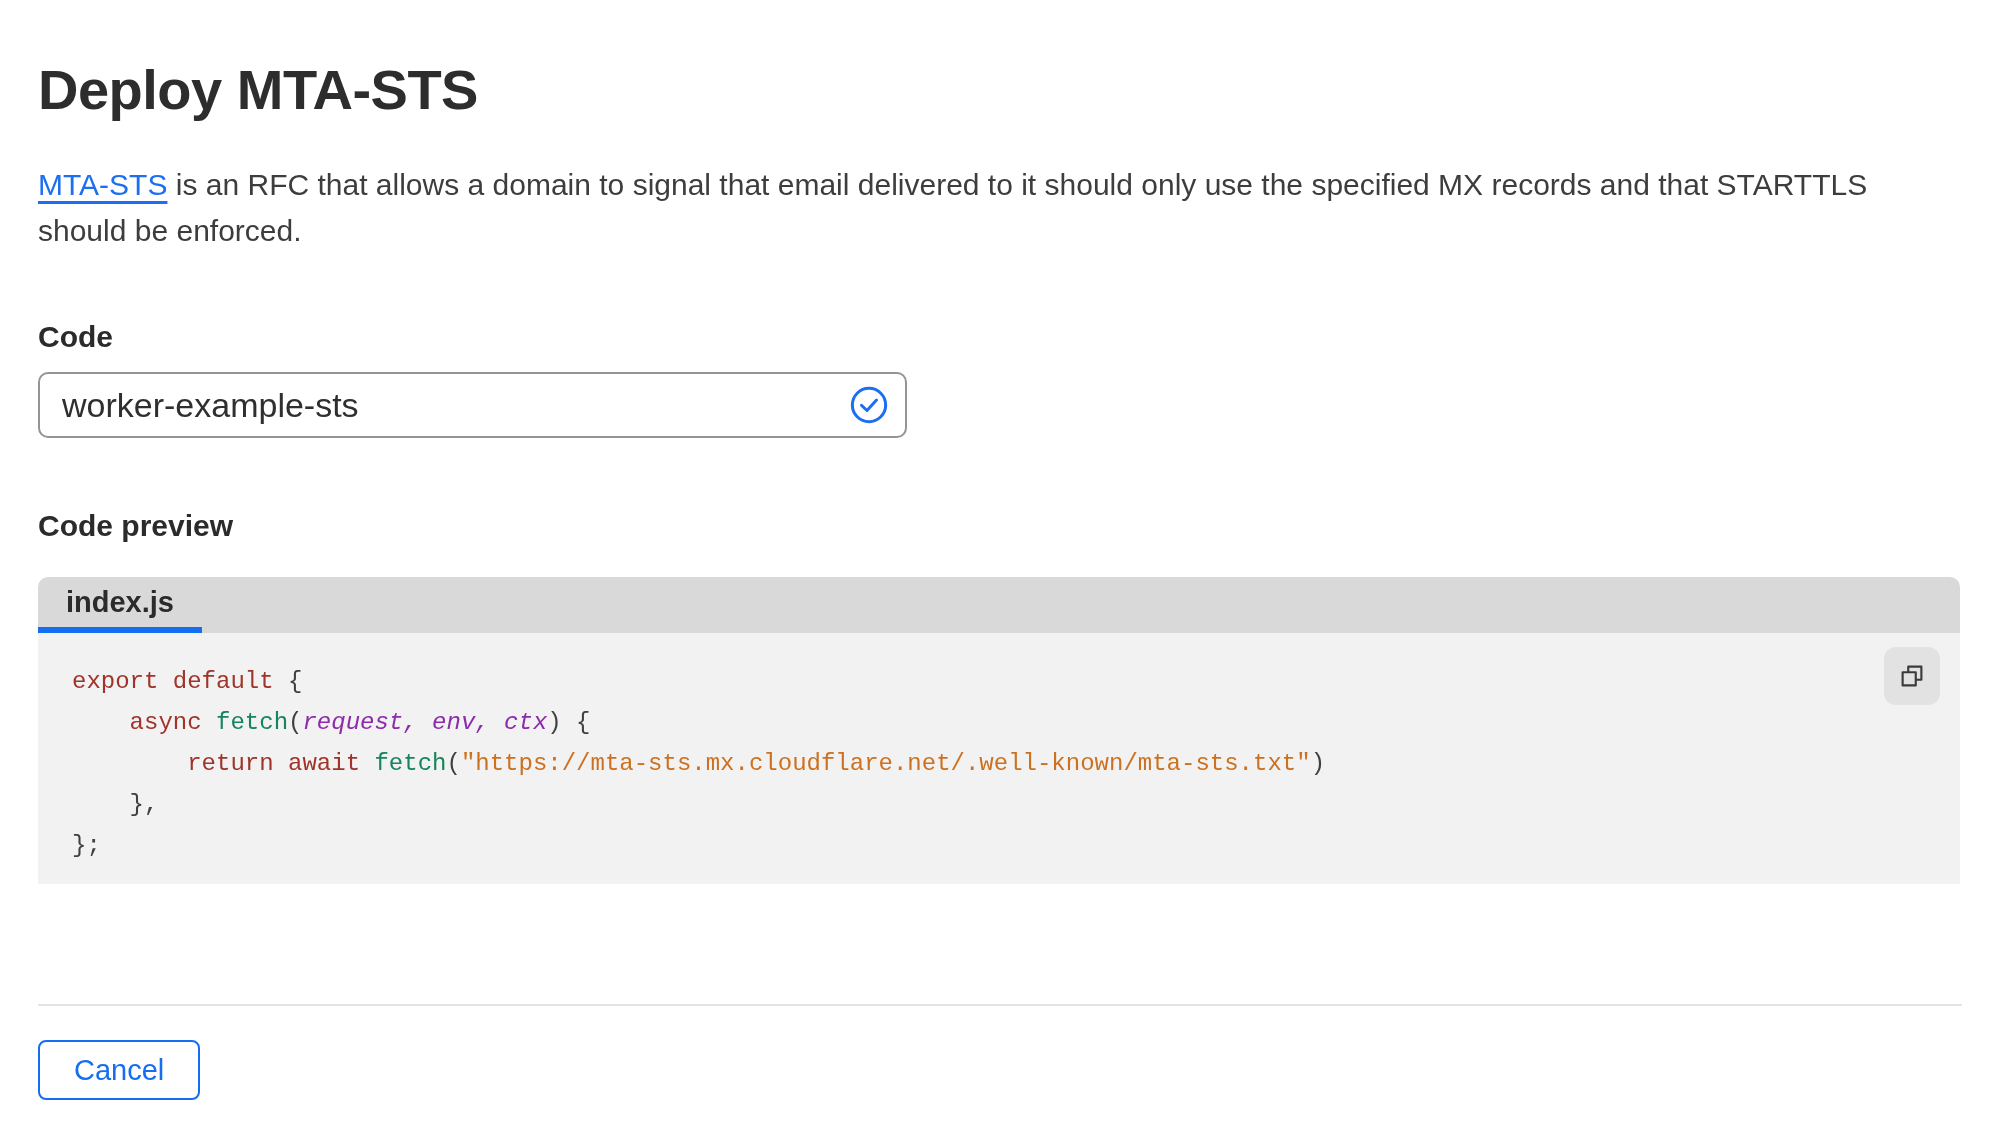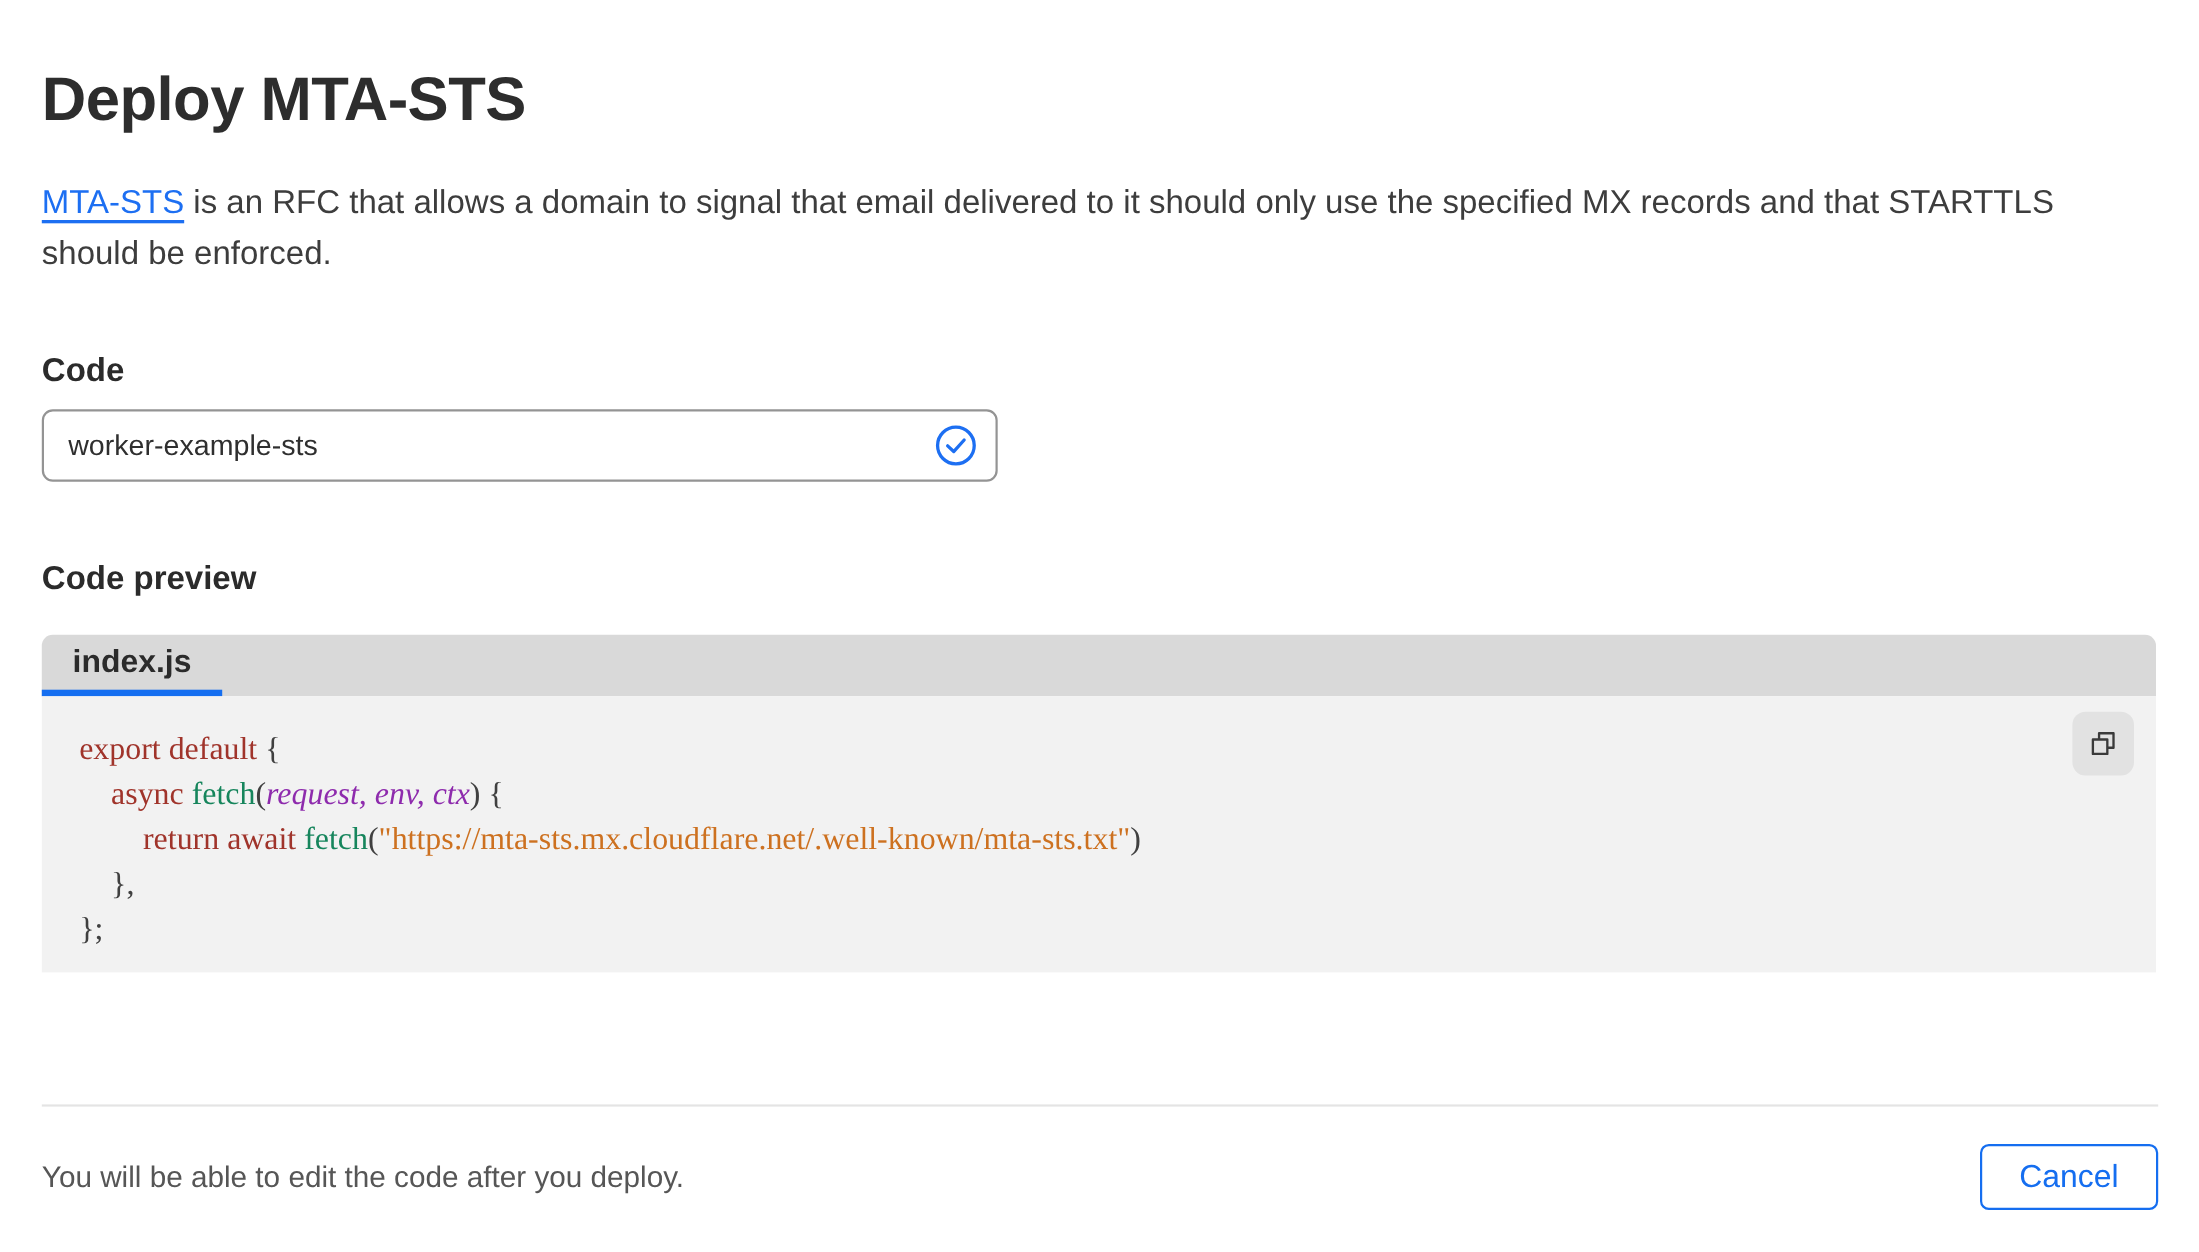--- a/index.html
+++ b/index.html
@@ -47,21 +47,21 @@
     width: 869px;
     height: 66px;
   }
   .text-input {
     width: 100%;
     height: 100%;
     border: 2px solid #949494;
     border-radius: 10px;
     padding: 0 70px 0 22px;
     font-family: "Liberation Sans", sans-serif;
-    font-size: 26px;
+    font-size: 34px;
     color: #2f2f2f;
     outline: none;
     background: #fff;
   }
   .check-icon {
     position: absolute;
     right: 18px;
     top: 50%;
     transform: translateY(-50%);
     width: 40px;
@@ -92,22 +92,22 @@
     color: #2b2b2b;
     cursor: pointer;
   }
   .code-area {
     position: relative;
     background: #f2f2f2;
     height: 251px;
     padding: 28px 0 0 34px;
   }
   .code {
-    font-family: Liberation Serif, serif;
-    font-size: 29px;
+    font-family: Liberation Mono, monospace;
+    font-size: 24px;
     line-height: 41px;
     white-space: pre;
     color: #404040;
   }
   .tk-k { color: var(--code-keyword, #a0342b); }
   .tk-f { color: var(--code-function, #16855c); }
   .tk-p { color: var(--code-param, #8e2bad); font-style: italic; }
   .tk-s { color: var(--code-string, #cd7120); }
   .tk-o { color: #404040; }
 
@@ -204,19 +204,18 @@
             <path d="M9 9 V4.5 H19.5 V15 H15" stroke="#3a3a3a" stroke-width="1.7" stroke-linejoin="round"></path>
           </svg>
         </button>
       </div>
     </div>
   </div>
 
   <div class="divider"></div>
 
   <div class="footer">
-    <div class="footer-note">You will be able to edit the code after you deploy.</div>
     <div class="actions">
       <button class="btn btn-secondary">Cancel</button>
     </div>
   </div>
 
 </div>
 
 </body></html>

